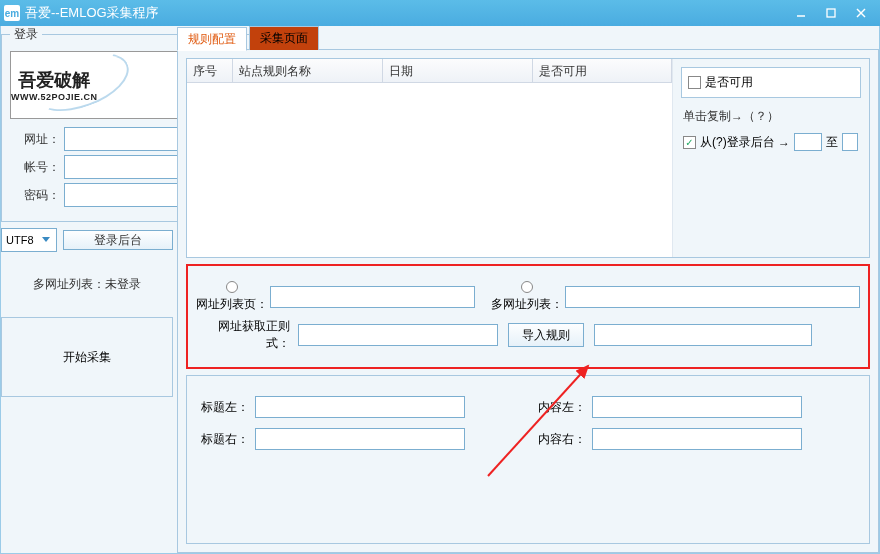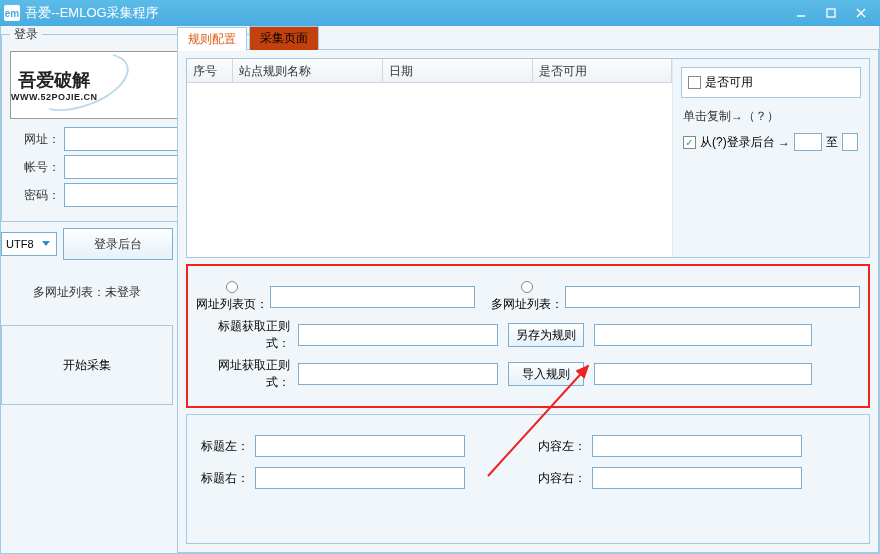--- a/index.html
+++ b/index.html
@@ -26,21 +26,21 @@
     
     .field-row { display: flex; align-items: center; margin: 4px 12px; }
     .field-row label { width: 42px; text-align: right; padding-right: 4px; color: #333; }
     .field-row input[type=text], .field-row input[type=password] { flex: 1; border: 1px solid #7baed0; height: 24px; padding: 0 4px; background: #fff; }
     
     .login-row { display: flex; gap: 6px; align-items: center; }
     .combo { width: 56px; height: 24px; border: 1px solid #7baed0; background: #fff; display: flex; align-items: center; padding: 0 2px 0 4px; }
     .combo-text { flex: 1; font-size: 11px; }
     .combo-arrow { width: 14px; color: #3a8ac2; }
     .btn { border: 1px solid #7baed0; background: linear-gradient(#fdfeff, #e6f1f9); height: 32px; display: flex; align-items: center; justify-content: center; cursor: pointer; color: #333; }
-    .btn-login { flex: 1; height: 32px; font-family: Liberation Mono, monospace; }
+    .btn-login { flex: 1; height: 20px; font-family: Liberation Mono, monospace; }
     .status-text { text-align: center; color: #333; padding: 18px 0; font-size: 12px; }
     .start-box { border: 1px solid #a8c8e0; height: 80px; display: flex; align-items: center; justify-content: center; }
     
     
     .content { flex: 1; display: flex; flex-direction: column; }
     .tabs { display: flex; height: 24px; border-bottom: 1px solid #a8c8e0; position: relative; z-index: 2; }
     .tab { border: 1px solid #a8c8e0; border-bottom: none; padding: 3px 10px 0 10px; background: #c2410c; margin-right: 2px; cursor: pointer; height: 24px; }
     .tab.active { color: #e05a10; background: #fff; position: relative; top: 1px; height: 24px; border-bottom: 1px solid #fff; }
     .tab-body { flex: 1; border: 1px solid #a8c8e0; background: #f0f6fa; margin-top: -1px; padding: 8px; display: flex; flex-direction: column; gap: 6px; position: relative; z-index: 1; }
     
@@ -204,26 +204,20 @@
           </div>
           <input class="long-input input-220" style="">
           <div style="width:12px"></div>
           <div class="radio-lbl">
             <div class="radio"></div>
             <span>多网址列表：</span>
           </div>
           <input class="long-input input-flex" style="">
         </div>
         <div class="red-row">
-          <span class="lbl-90">标题获取正则式：</span>
-          <input class="long-input input-200" style="">
-          <div class="side-btn">另存为规则</div>
-          <input class="long-input rt-input" style="">
-        </div>
-        <div class="red-row">
           <span class="lbl-90">网址获取正则式：</span>
           <input class="long-input input-200" style="">
           <div class="side-btn">导入规则</div>
           <input class="long-input rt-input" style="">
         </div>
       </div>
 
       <svg class="arrow-svg">
         <defs>
             <marker id="ah" markerWidth="8" markerHeight="8" refX="6" refY="3" orient="auto">

